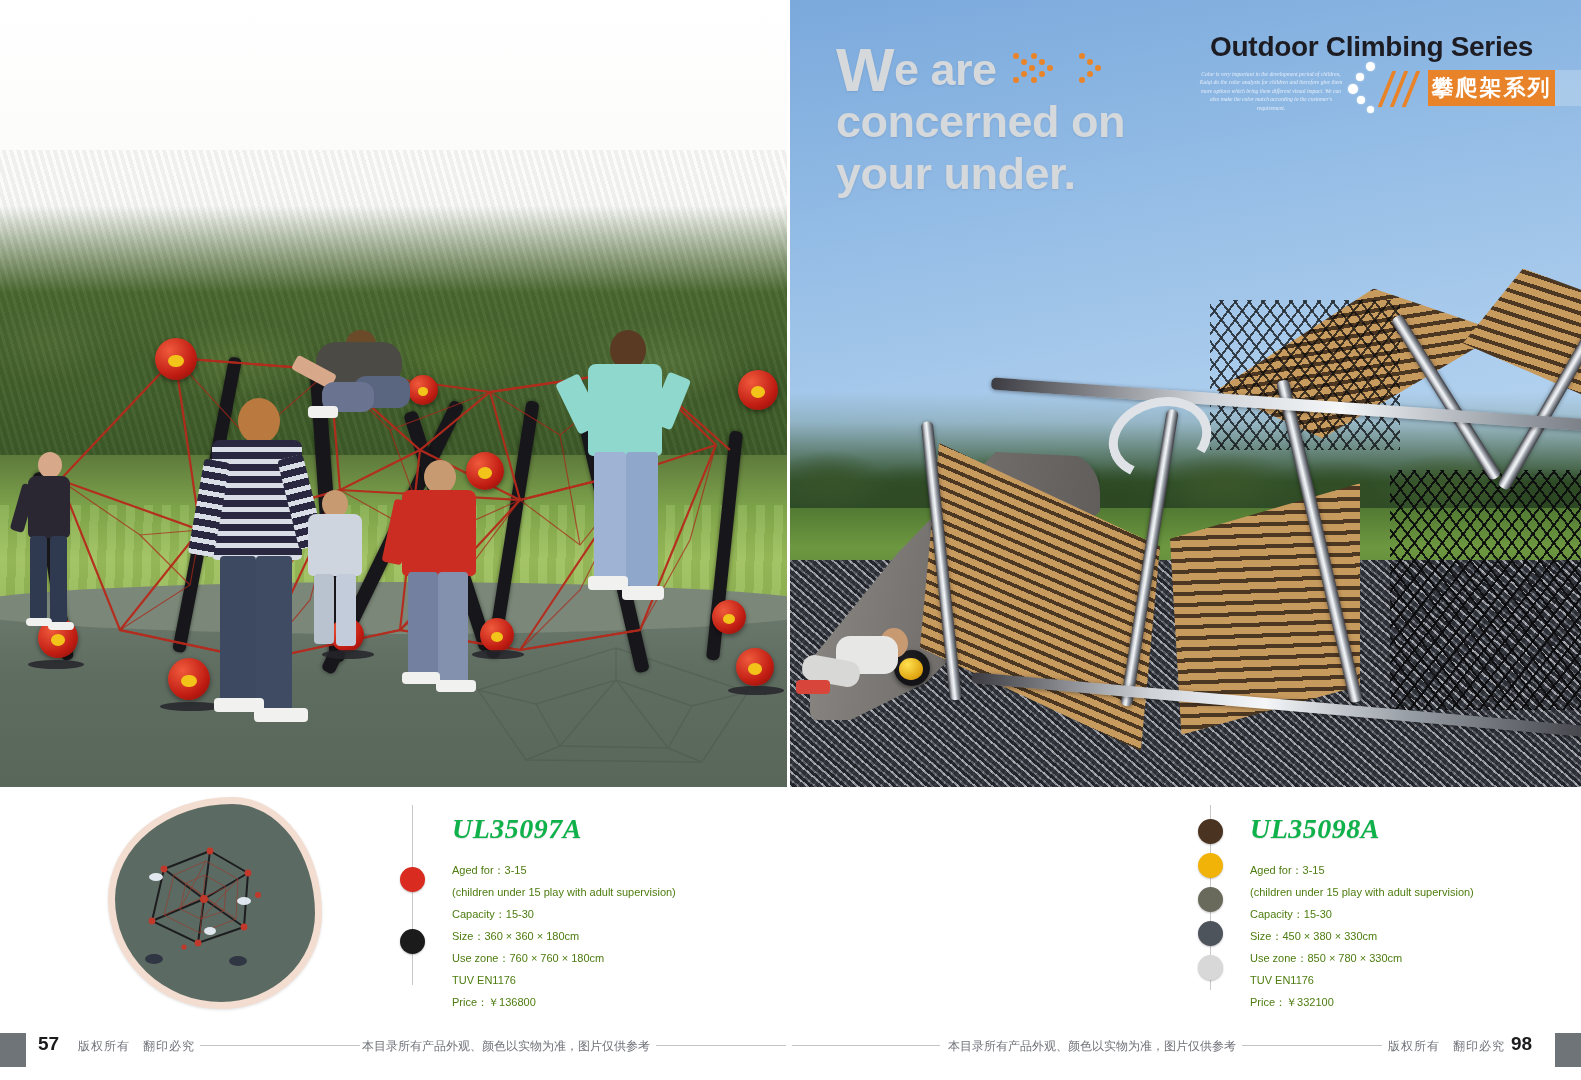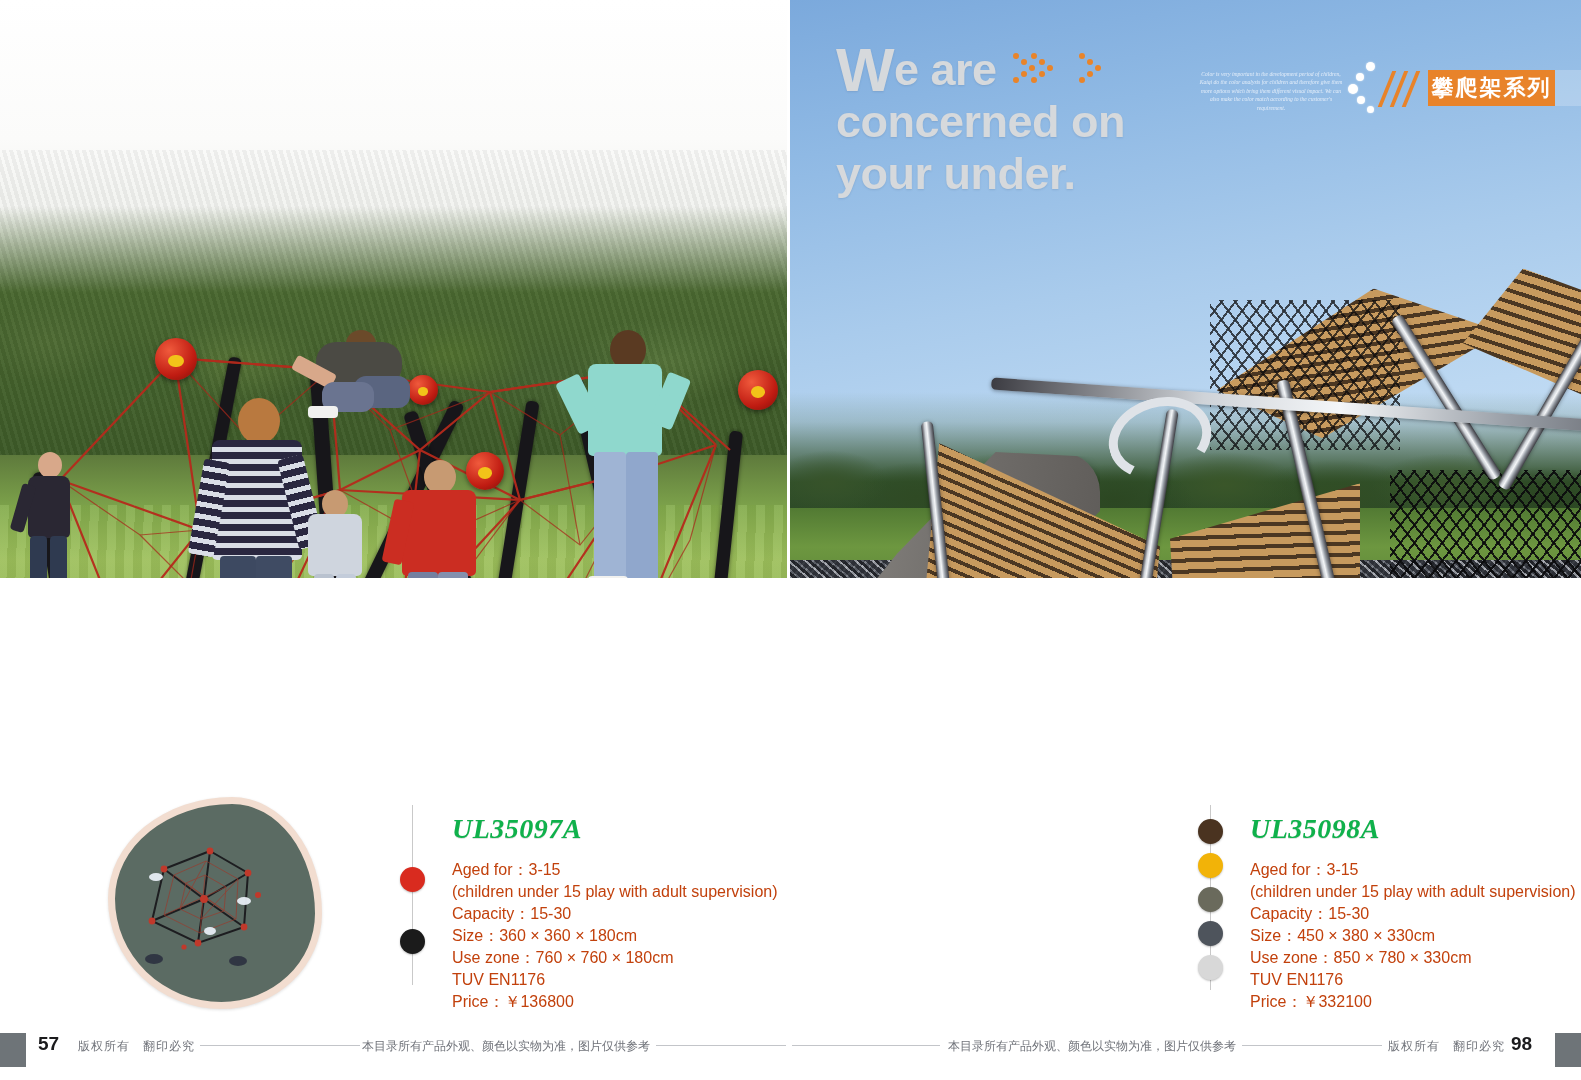--- a/index.html
+++ b/index.html
@@ -1,21 +1,21 @@
 <!DOCTYPE html>
 <html><head>
 <meta charset="utf-8">
 <style>
   html,body{margin:0;padding:0;background:#fff;}
   body{width:1581px;height:1080px;font-family:"Liberation Sans",sans-serif;overflow:hidden;position:relative;}
   .page{position:absolute;inset:0;background:#fff;}
 
   
   .photoband{position:absolute;left:0;top:0;width:1581px;height:787px;}
-  .photo{position:absolute;top:0;height:578px;overflow:hidden;}
+  .photo{position:absolute;top:0;height:787px;overflow:hidden;}
   .photoL{left:0;width:787px;}
   .photoR{left:790px;width:791px;}
 
   
   .sky-overcast{position:absolute;inset:0;background:linear-gradient(#ffffff 0%,#fbfbfa 24%,#f3f4f1 34%);}
   .treeline{position:absolute;left:0;right:0;top:150px;height:310px;
     background:
       radial-gradient(ellipse 90px 54px at 6% 62%, #4f6b34 0%, rgba(79,107,52,0) 72%),
       radial-gradient(ellipse 110px 60px at 18% 74%, #41602c 0%, rgba(65,96,44,0) 72%),
       radial-gradient(ellipse 120px 58px at 30% 68%, #567336 0%, rgba(86,115,54,0) 72%),
@@ -113,21 +113,21 @@
   .swatch-colL{left:398px;height:180px;}
   .swatch-colR{left:1196px;height:185px;}
   .swatch-line{position:absolute;left:14px;top:0;bottom:0;width:1px;background:#c9c9c9;}
   .swatch{position:absolute;left:2px;width:25px;height:25px;border-radius:50%;box-shadow:0 1px 2px rgba(0,0,0,.25);}
 
   .info{position:absolute;top:26px;}
   .infoL{left:452px;}
   .infoR{left:1250px;}
   .sku{font-family:"Liberation Serif",serif;font-style:italic;font-weight:bold;font-size:28px;color:#0fb14b;
     letter-spacing:.5px;margin:0 0 14px 0;text-shadow:0 1px 0 rgba(0,0,0,.12);}
-  .spec{font-size:16px;color:#c2410c;line-height:22px;white-space:nowrap;}
+  .spec{font-size:11px;color:#4d7c0f;line-height:22px;white-space:nowrap;}
 
   
   .footer{position:absolute;left:0;top:1015px;width:1581px;height:65px;}
   .fblock{position:absolute;top:18px;width:26px;height:34px;background:#6e7478;}
   .fblockL{left:0;}
   .fblockR{left:1555px;}
   .pnum{position:absolute;top:18px;font-size:19px;font-weight:bold;color:#1b1b1d;}
   .pnumL{left:38px;}
   .pnumR{left:1505px;margin-left:6px;}
   .fcn{position:absolute;top:23px;font-size:12px;color:#70737a;letter-spacing:1px;white-space:nowrap;}
@@ -344,20 +344,21 @@
           <i style="left:22px;top:4px;"></i><i style="left:30px;top:10px;"></i><i style="left:38px;top:16px;"></i>
           <i style="left:30px;top:22px;"></i><i style="left:22px;top:28px;"></i>
           <i style="left:70px;top:4px;"></i><i style="left:78px;top:10px;"></i><i style="left:86px;top:16px;"></i>
           <i style="left:78px;top:22px;"></i><i style="left:70px;top:28px;"></i>
         </span>
         <div>concerned on</div>
         <div>your under.</div>
       </div>
     </div>
 
+    <div class="banner-title">Outdoor Climbing Series</div>
     <div class="banner-copy">Color is very important in the development period of children, Kaiqi do the color analysis for children and therefore give them more options which bring them different visual impact. We can also make the color match according to the customer's requirement.</div>
     <div class="banner-dots">
       <i style="left:18px;top:0;width:9px;height:9px;"></i>
       <i style="left:8px;top:11px;width:8px;height:8px;"></i>
       <i style="left:0px;top:22px;width:10px;height:10px;"></i>
       <i style="left:9px;top:34px;width:8px;height:8px;"></i>
       <i style="left:19px;top:44px;width:7px;height:7px;"></i>
     </div>
     <div class="slashes">
       <i style="left:2px;"></i>

